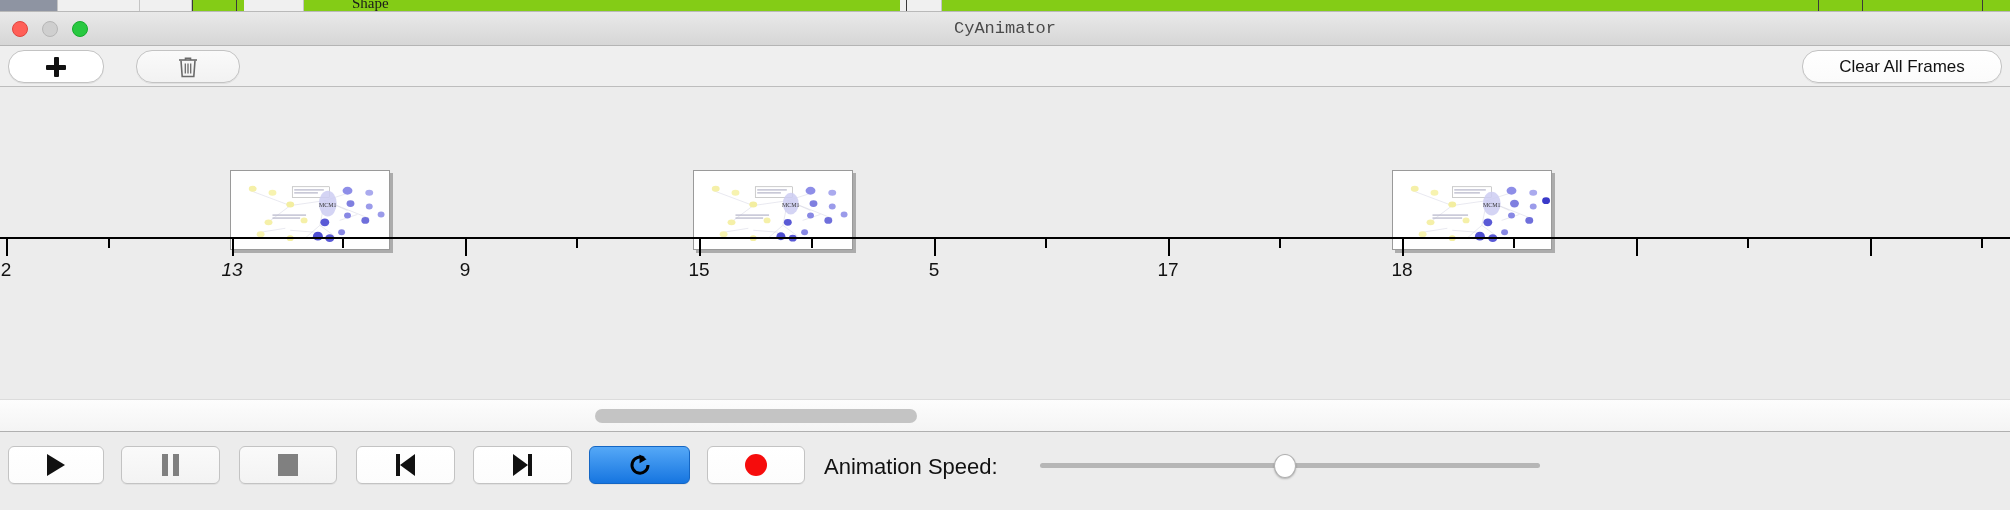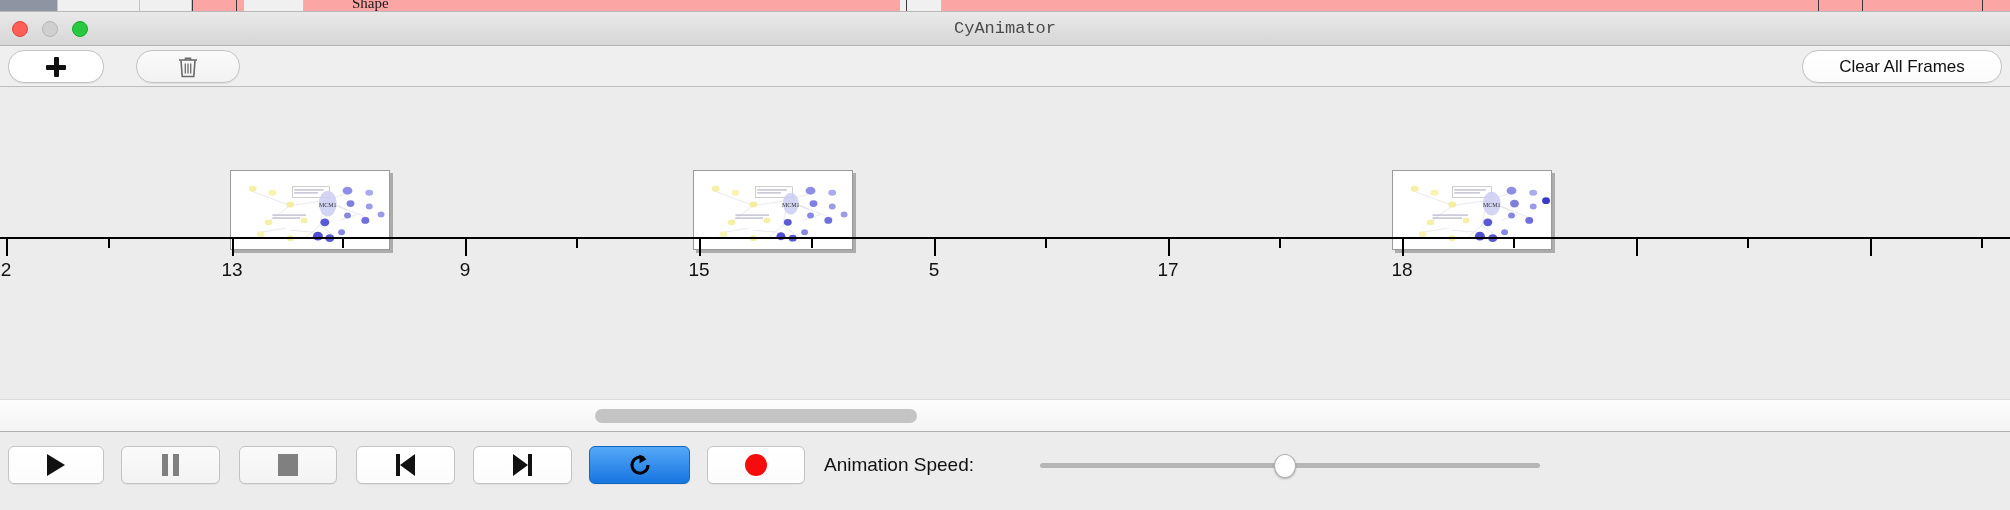--- a/index.html
+++ b/index.html
@@ -16,21 +16,21 @@
     position: relative;
     width: 2010px;
     height: 510px;
   }
 
   
   .bg-strip {
     position: absolute;
     left: 0; top: 0;
     width: 2010px; height: 12px;
-    background: #fca5a5;
+    background: #84cc16;
     border-bottom: 1px solid #b9b9b9;
     overflow: hidden;
   }
   .bg-chip {
     position: absolute;
     top: 0; height: 12px;
     background: #f0f0f0;
     border-right: 1px solid #c4c4c4;
   }
   .bg-chip.dark { background: #8e94a2; }
@@ -222,21 +222,21 @@
     width: 0; height: 0;
     border-left: 15px solid #111;
     border-top: 11px solid transparent;
     border-bottom: 11px solid transparent;
   }
   .ico-record { width: 22px; height: 22px; border-radius: 50%; background: #f60c0c; }
 
   .speed-label {
     position: absolute;
     top: 22px;
-    font-size: 19px;
+    font-size: 22px;
     color: #111;
     white-space: nowrap;
   }
   .slider-track {
     position: absolute;
     top: 31px;
     height: 5px;
     background: #b6b6b6;
     border-radius: 3px;
   }
@@ -437,21 +437,21 @@
     <div class="tick major" style="left:1168px;"></div>
     <div class="tick minor" style="left:1279px;"></div>
     <div class="tick major" style="left:1402px;"></div>
     <div class="tick minor" style="left:1513px;"></div>
     <div class="tick major" style="left:1636px;"></div>
     <div class="tick minor" style="left:1747px;"></div>
     <div class="tick major" style="left:1870px;"></div>
     <div class="tick minor" style="left:1981px;"></div>
 
     <div class="tick-label" style="left:6px;">2</div>
-    <div class="tick-label" style="left:232px;">13</div>
+    <div class="tick-label" style="left:232px;font-style:italic;">13</div>
     <div class="tick-label" style="left:465px;">9</div>
     <div class="tick-label" style="left:699px;">15</div>
     <div class="tick-label" style="left:934px;">5</div>
     <div class="tick-label" style="left:1168px;">17</div>
     <div class="tick-label" style="left:1402px;">18</div>
 
   </div>
 
   <div class="hscroll">
     <div class="hscroll-thumb" style="left:595px;width:322px;"></div>

